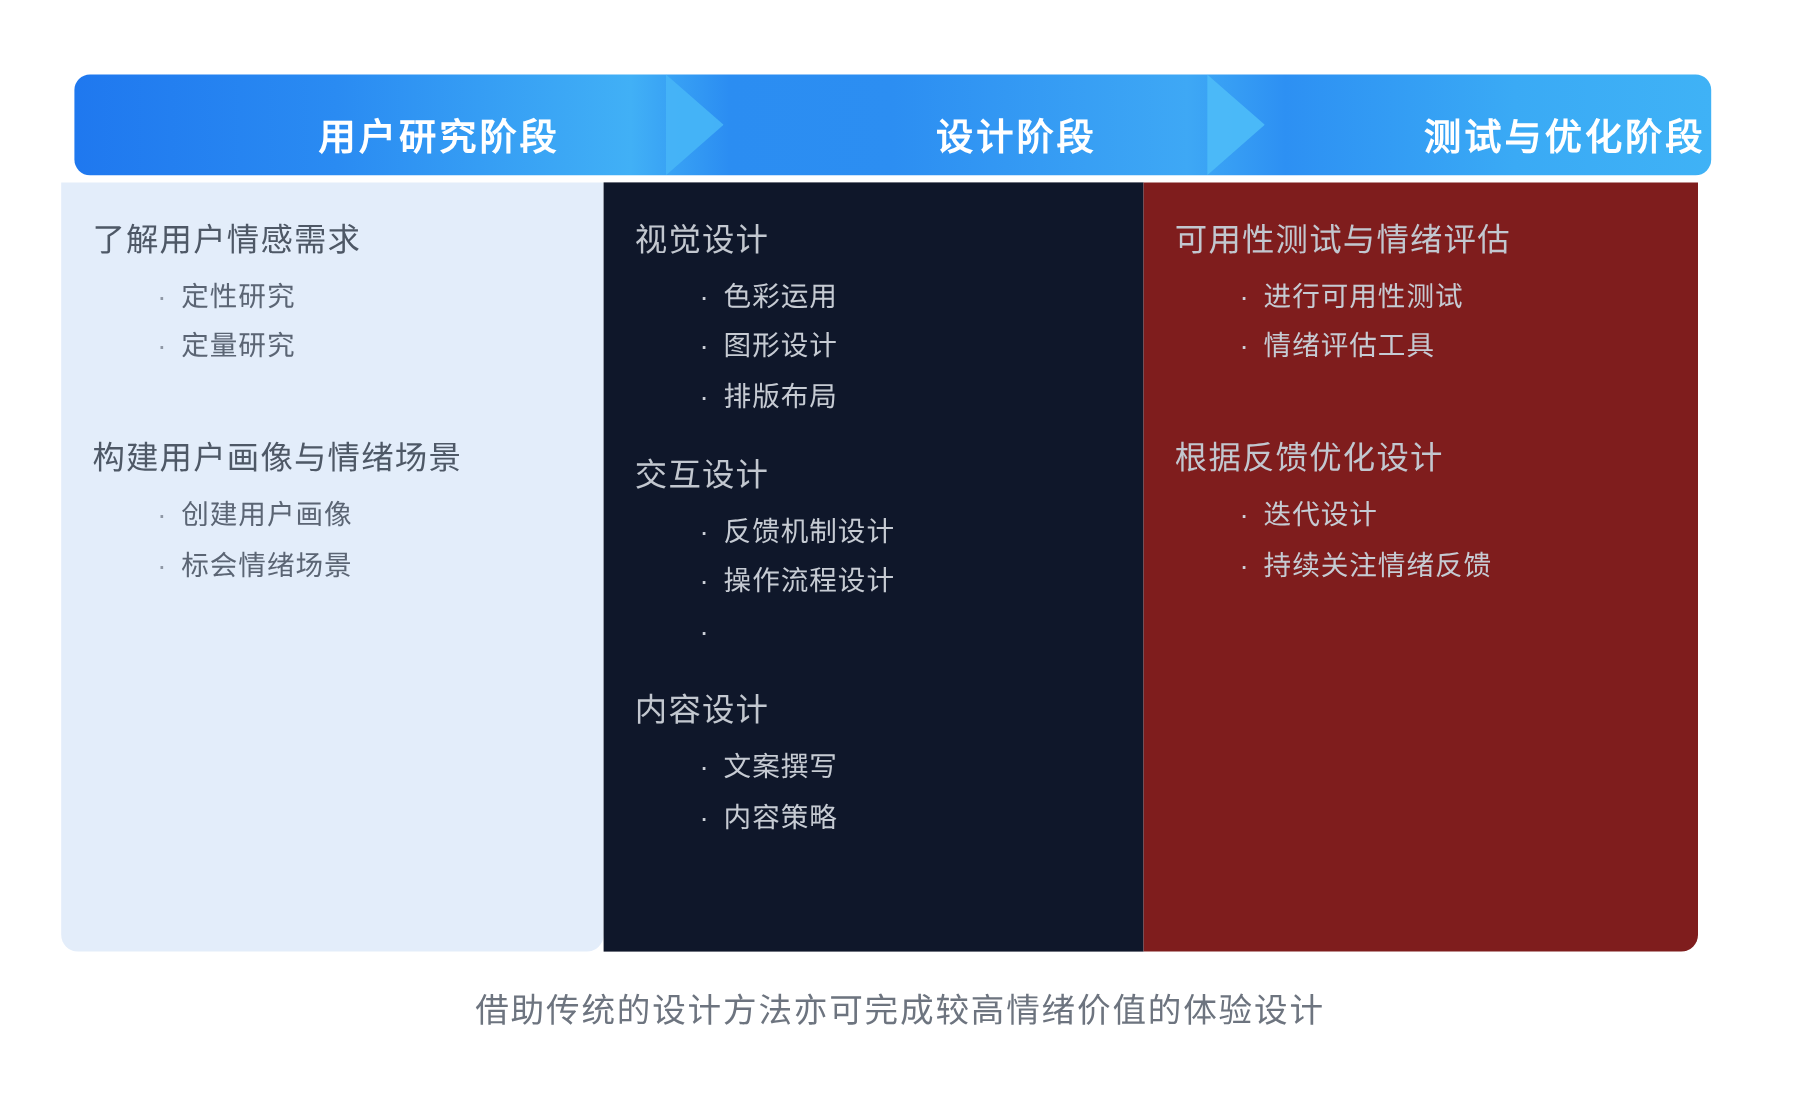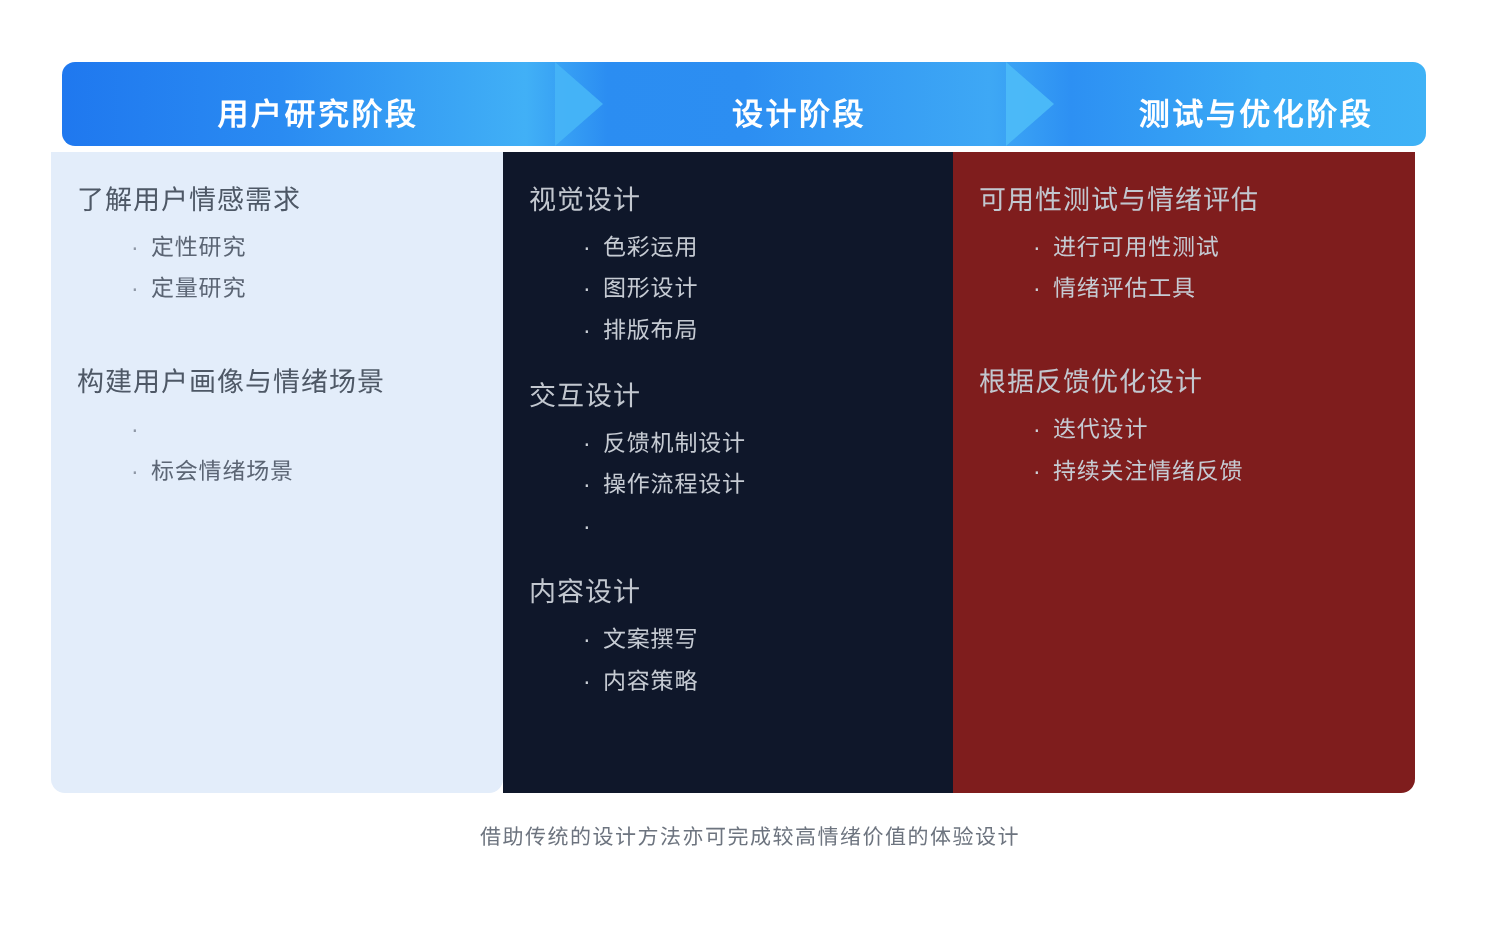--- a/index.html
+++ b/index.html
@@ -42,20 +42,21 @@
                 #3fb2f6 100%);
   }
 
   .header-seg {
     position: absolute;
     top: 0;
     height: 104px;
     display: flex;
     align-items: center;
     justify-content: center;
+    padding-left: 48px;
   }
   .header-seg-label {
     color: #ffffff;
     font-size: 31px;
     font-weight: bold;
     letter-spacing: 2.5px;
     line-height: 1;
     white-space: nowrap;
   }
   .seg-0 { left: 0px;    width: 512px; }
@@ -154,21 +155,21 @@
   .col-1 .group:nth-child(2) { margin-bottom: 24px; }
   .col-2 .group:nth-child(1) { margin-bottom: 52px; }
 
   
   .caption {
     position: absolute;
     left: 0;
     top: 820px;
     width: 1500px;
     text-align: center;
-    font-size: 21px;
+    font-size: 28px;
     letter-spacing: 1.5px;
     color: #6d747f;
     white-space: nowrap;
   }
 </style>
 </head>
 <body>
 
 <div class="canvas">
 
@@ -211,20 +212,21 @@
             <span>定量研究</span>
           </li>
         </ul>
       </div>
 
       <div class="group">
         <div class="group-title">构建用户画像与情绪场景</div>
         <ul class="bullets">
           <li class="bullet">
             <span class="bullet-dot">·</span>
+            <span>创建用户画像</span>
           </li>
           <li class="bullet">
             <span class="bullet-dot">·</span>
             <span>标会情绪场景</span>
           </li>
         </ul>
       </div>
 
     </div>
 

